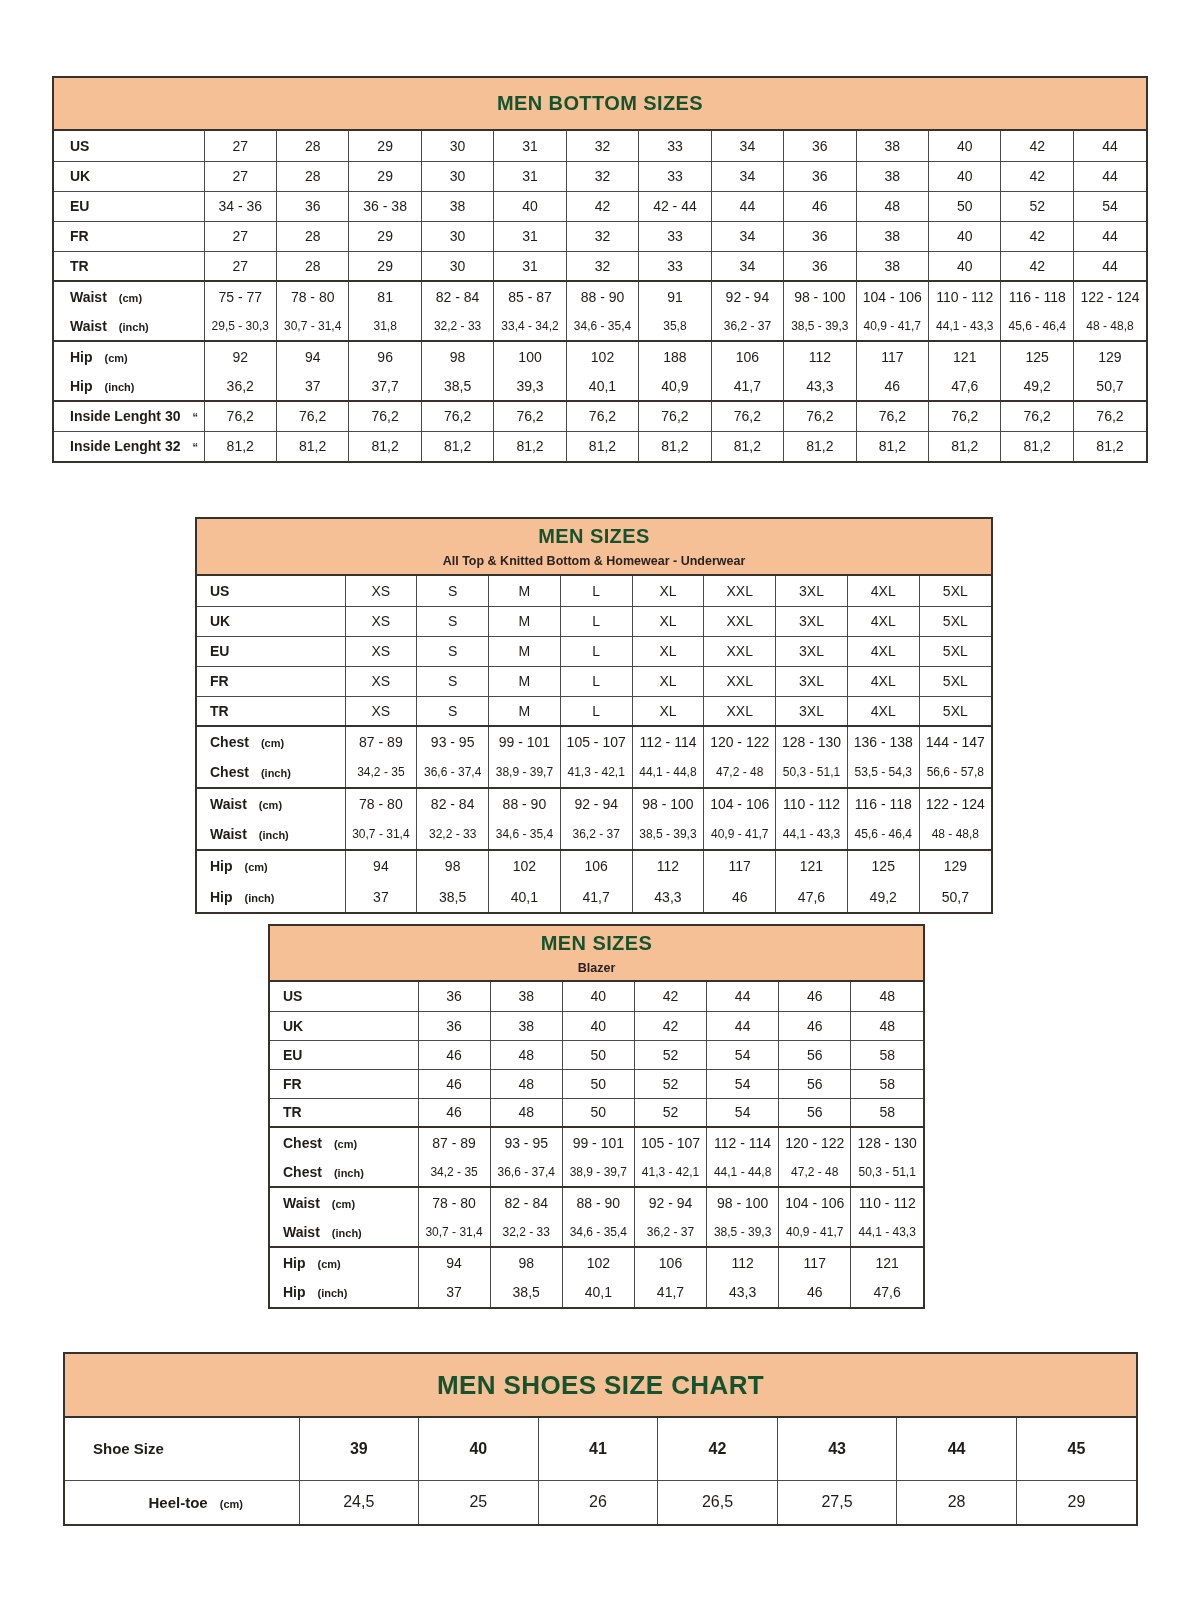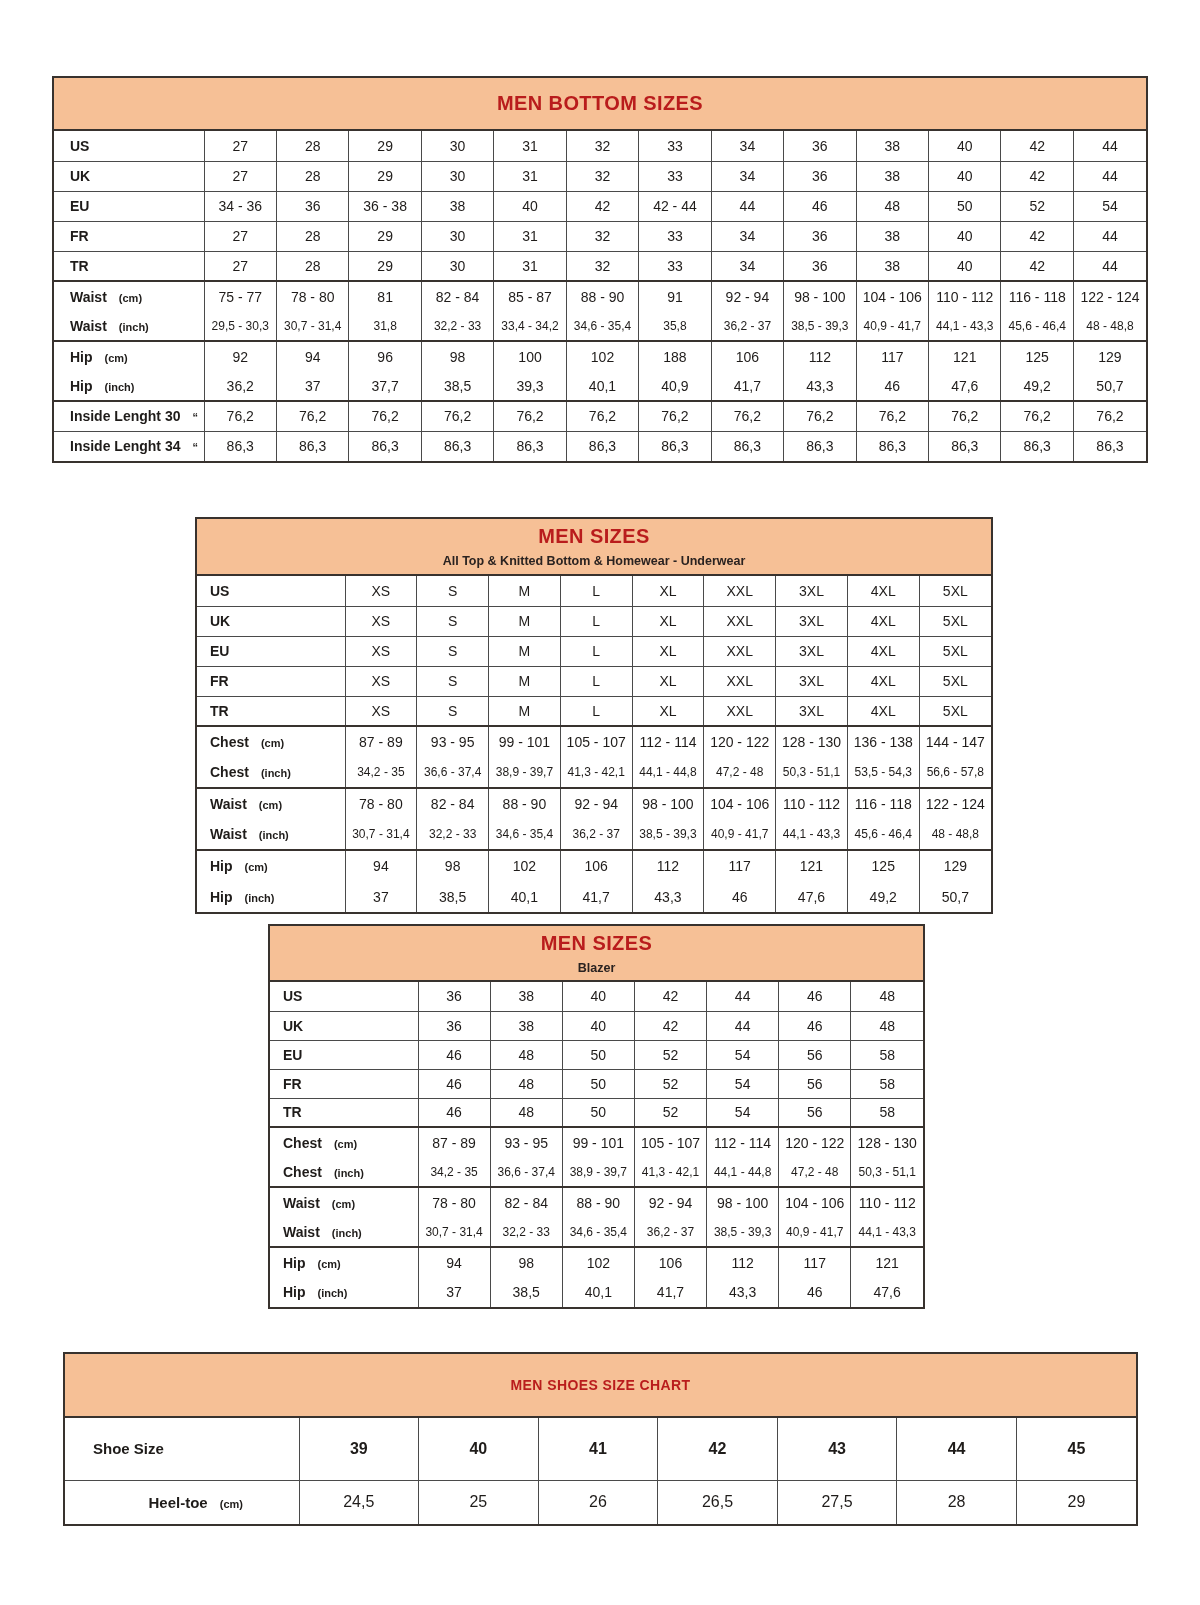--- a/index.html
+++ b/index.html
@@ -18,21 +18,21 @@
   }
 
   .thead {
     background: #F6C096;
     border-bottom: 2px solid #38322e;
     display: flex; flex-direction: column;
     align-items: center; justify-content: center;
   }
   .title {
     font-weight: bold; font-size: 20px;
-    color: #b91c1c; letter-spacing: 0.4px;
+    color: #14532d; letter-spacing: 0.4px;
   }
   .subtitle {
     font-weight: bold; font-size: 12.5px;
     color: #2a2220; margin-top: 6px;
   }
 
   table { border-collapse: collapse; width: 100%; table-layout: fixed; }
   td { border: 1px solid #4a4a4a; vertical-align: middle; }
   tr:first-child td { border-top: none; }
   tr:last-child td { border-bottom: none !important; }
@@ -63,21 +63,21 @@
   
   .t-blazer { left: 268px; top: 924px; width: 657px; }
   .t-blazer .thead { height: 56px; }
   .t-blazer td { height: 29px; }
   .t-blazer tr.pair-top td, .t-blazer tr.pair-bottom td { height: 30px; }
   .t-blazer td.lbl { width: 148px; padding-left: 13px; }
 
   
   .t-shoes { left: 63px; top: 1352px; width: 1075px; }
   .t-shoes .thead { height: 64px; }
-  .t-shoes .title { font-size: 14px; }
+  .t-shoes .title { font-size: 26px; }
   .t-shoes td { height: 62px; }
   .t-shoes tr:last-child td { height: 44px; text-align: center; }
   .t-shoes td.lbl { width: 234px; padding-left: 28px; font-size: 15px; }
   .t-shoes tr.boldvals td.val { font-weight: bold; font-size: 16px; }
   .t-shoes tr:last-child td.val { font-size: 16px; }
 </style>
 </head>
 <body>
 
 <section class="size-table-section t-bottom">
@@ -240,34 +240,34 @@
           <td class="val">76,2</td>
           <td class="val">76,2</td>
           <td class="val">76,2</td>
           <td class="val">76,2</td>
           <td class="val">76,2</td>
           <td class="val">76,2</td>
           <td class="val">76,2</td>
           <td class="val">76,2</td>
         </tr>
         <tr class="single">
-          <td class="lbl"><span>Inside Lenght 34</span><span class="unit">“</span></td>
-          <td class="val">86,3</td>
-          <td class="val">86,3</td>
-          <td class="val">86,3</td>
-          <td class="val">86,3</td>
-          <td class="val">86,3</td>
-          <td class="val">86,3</td>
-          <td class="val">86,3</td>
-          <td class="val">86,3</td>
-          <td class="val">86,3</td>
-          <td class="val">86,3</td>
-          <td class="val">86,3</td>
-          <td class="val">86,3</td>
-          <td class="val">86,3</td>
+          <td class="lbl"><span>Inside Lenght 32</span><span class="unit">“</span></td>
+          <td class="val">81,2</td>
+          <td class="val">81,2</td>
+          <td class="val">81,2</td>
+          <td class="val">81,2</td>
+          <td class="val">81,2</td>
+          <td class="val">81,2</td>
+          <td class="val">81,2</td>
+          <td class="val">81,2</td>
+          <td class="val">81,2</td>
+          <td class="val">81,2</td>
+          <td class="val">81,2</td>
+          <td class="val">81,2</td>
+          <td class="val">81,2</td>
         </tr>
       </tbody>
     </table>
 </section>
 
 <section class="size-table-section t-tops">
   <div class="thead">
     <div class="title">MEN SIZES</div>
     <div class="subtitle">All Top &amp; Knitted Bottom &amp; Homewear - Underwear</div>
   </div>

